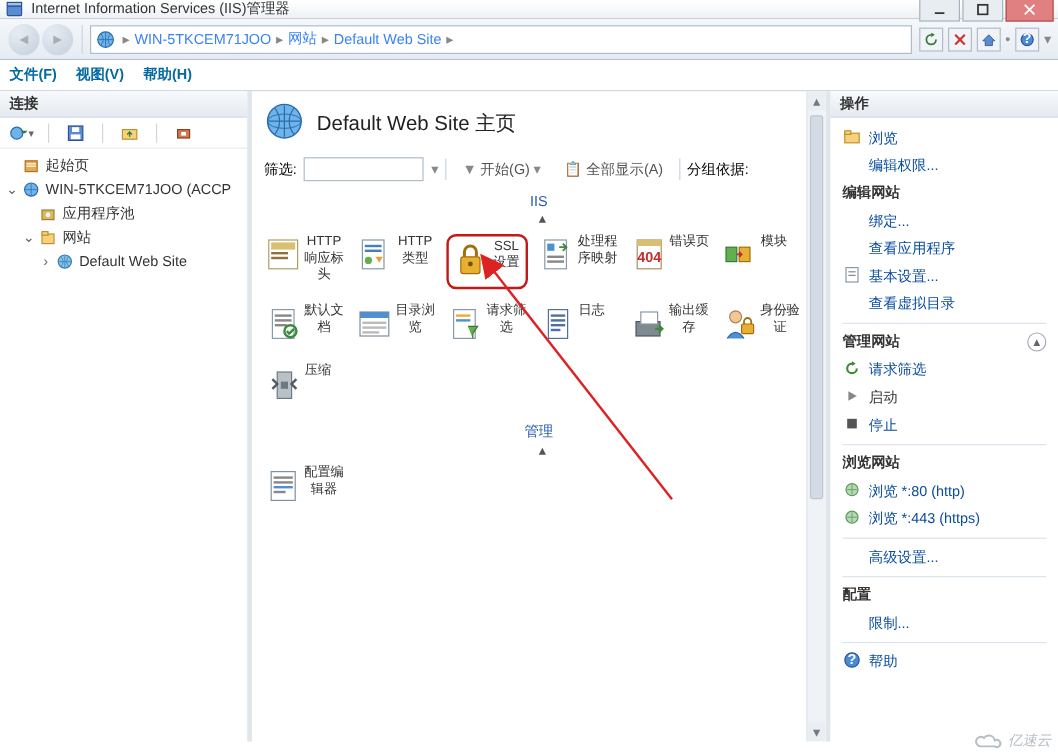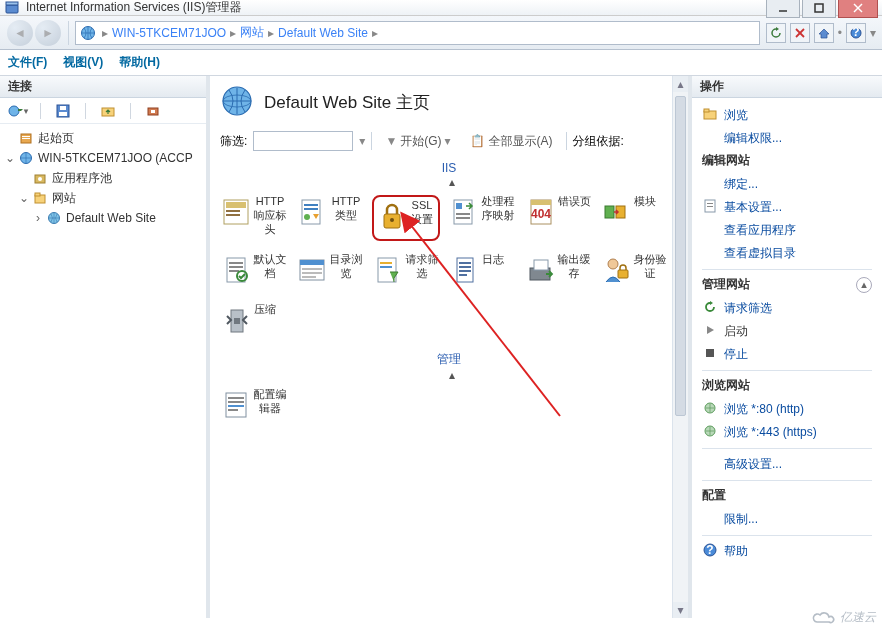--- a/index.html
+++ b/index.html
@@ -488,28 +488,28 @@
               <rect x="1" y="4" width="12" height="8" fill="#f7d27a" stroke="#c09030"></rect>
               <rect x="1" y="2" width="5" height="3" fill="#f7d27a" stroke="#c09030"></rect>
             </svg>
           </span><span>浏览</span></div>
       <div class="actionlink"><span>编辑权限...</span></div>
 
       <div class="subhdr first">
           <span>编辑网站</span>
         </div>
       <div class="actionlink"><span>绑定...</span></div>
+      <div class="actionlink"><span>查看应用程序</span></div>
       <div class="actionlink"><span class="aic">
             <svg width="14" height="14">
               <rect x="2" y="1" width="10" height="12" fill="#fff" stroke="#8899aa"></rect>
               <rect x="4" y="4" width="6" height="1" fill="#888"></rect>
               <rect x="4" y="7" width="6" height="1" fill="#888"></rect>
             </svg>
           </span><span>基本设置...</span></div>
-      <div class="actionlink"><span>查看应用程序</span></div>
       <div class="actionlink"><span>查看虚拟目录</span></div>
 
       <div class="subhdr">
           <span>管理网站</span>
           <span class="circlebtn">▴</span>
         </div>
       <div class="actionlink"><span class="aic">
             <svg width="14" height="14">
               <path d="M11 7 A4 4 0 1 1 7 3" fill="none" stroke="#3a8a3a" stroke-width="1.8"></path>
               <path d="M7 1 l3 2 -3 2 z" fill="#3a8a3a"></path>

